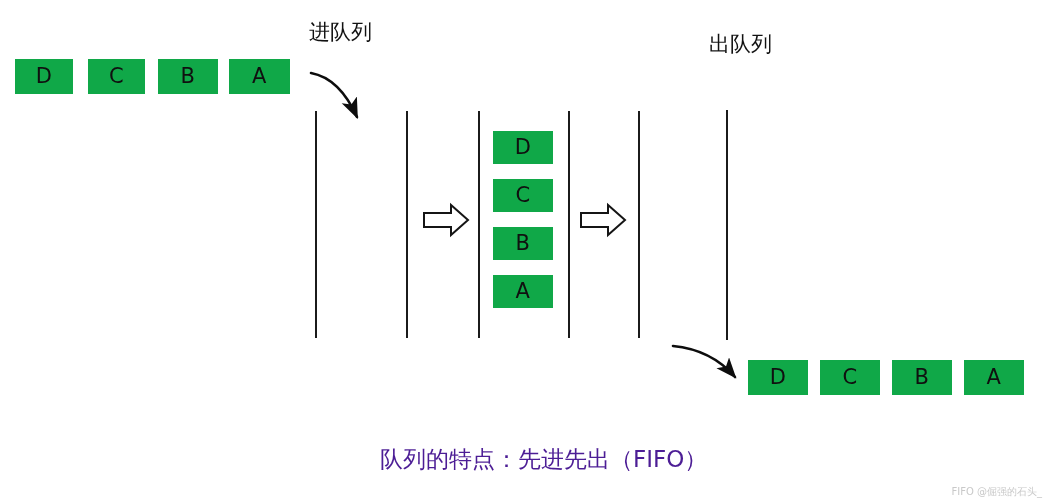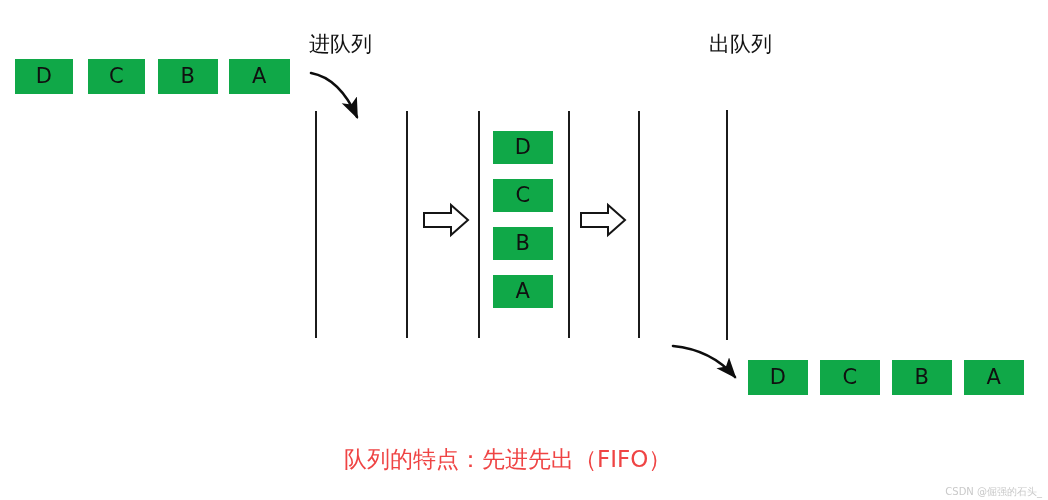--- a/index.html
+++ b/index.html
@@ -68,21 +68,21 @@
     color: #c9c9c9;
     white-space: nowrap;
     line-height: 1;
   }
 </style>
 </head>
 <body>
 
 <div id="stage">
 
-  <div class="cjk-label" id="label-enqueue" style="left: 309px; top: 34px; color: rgb(17, 17, 17);">进队列</div>
+  <div class="cjk-label" id="label-enqueue" style="left: 309px; top: 22px; color: rgb(17, 17, 17);">进队列</div>
 
   <div class="cjk-label" id="label-dequeue" style="left: 674px; top: 34px; color: rgb(17, 17, 17); margin-left: 35px;">出队列</div>
 
   <div id="rails-container">
       <div class="vline" style="left: 315px; top: 111px; height: 227px; background: rgb(27, 27, 27);"></div>
       <div class="vline" style="left: 406px; top: 111px; height: 227px; background: rgb(27, 27, 27);"></div>
       <div class="vline" style="left: 478px; top: 111px; height: 227px; background: rgb(27, 27, 27);"></div>
       <div class="vline" style="left: 568px; top: 111px; height: 227px; background: rgb(27, 27, 27);"></div>
       <div class="vline" style="left: 638px; top: 111px; height: 227px; background: rgb(27, 27, 27);"></div>
       <div class="vline" style="left: 726px; top: 110px; height: 230px; background: rgb(27, 27, 27);"></div>
@@ -114,17 +114,17 @@
       </marker>
     </defs>
     <g id="svg-arrows">
         <polygon points="424,213 451,213 451,205 468,220 451,235 451,227 424,227" fill="#ffffff" stroke="#151515" stroke-width="2" stroke-linejoin="miter"></polygon>
         <polygon points="581,213 608,213 608,205 625,220 608,235 608,227 581,227" fill="#ffffff" stroke="#151515" stroke-width="2" stroke-linejoin="miter"></polygon>
         <path d="M311,73 Q339.52,78.28 357,117" fill="none" stroke="#0d0d0d" stroke-width="2.6" stroke-linecap="round" marker-end="url(#curve-head)"></path>
         <path d="M673,346 Q711.44,349.72 735,377" fill="none" stroke="#0d0d0d" stroke-width="2.6" stroke-linecap="round" marker-end="url(#curve-head)"></path>
       </g>
   </svg>
 
-  <div class="caption" style="left: 344px; top: 448px; color: #ef4444;">队列的特点：先进先出（FIFO）</div>
+  <div class="caption" style="left: 380px; top: 448px; color: #4c1d95;">队列的特点：先进先出（FIFO）</div>
 
-  <div class="watermark">CSDN @倔强的石头_</div>
+  <div class="watermark">FIFO @倔强的石头_</div>
 
 </div>
 
 </body></html>

